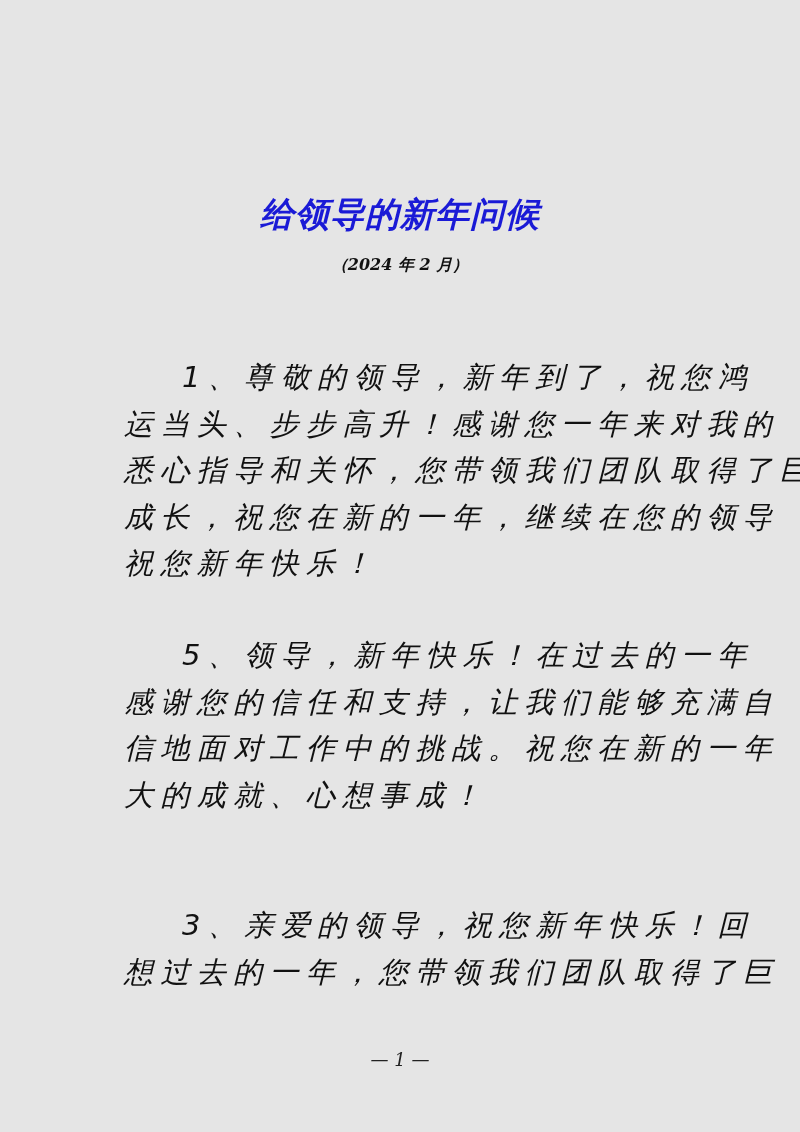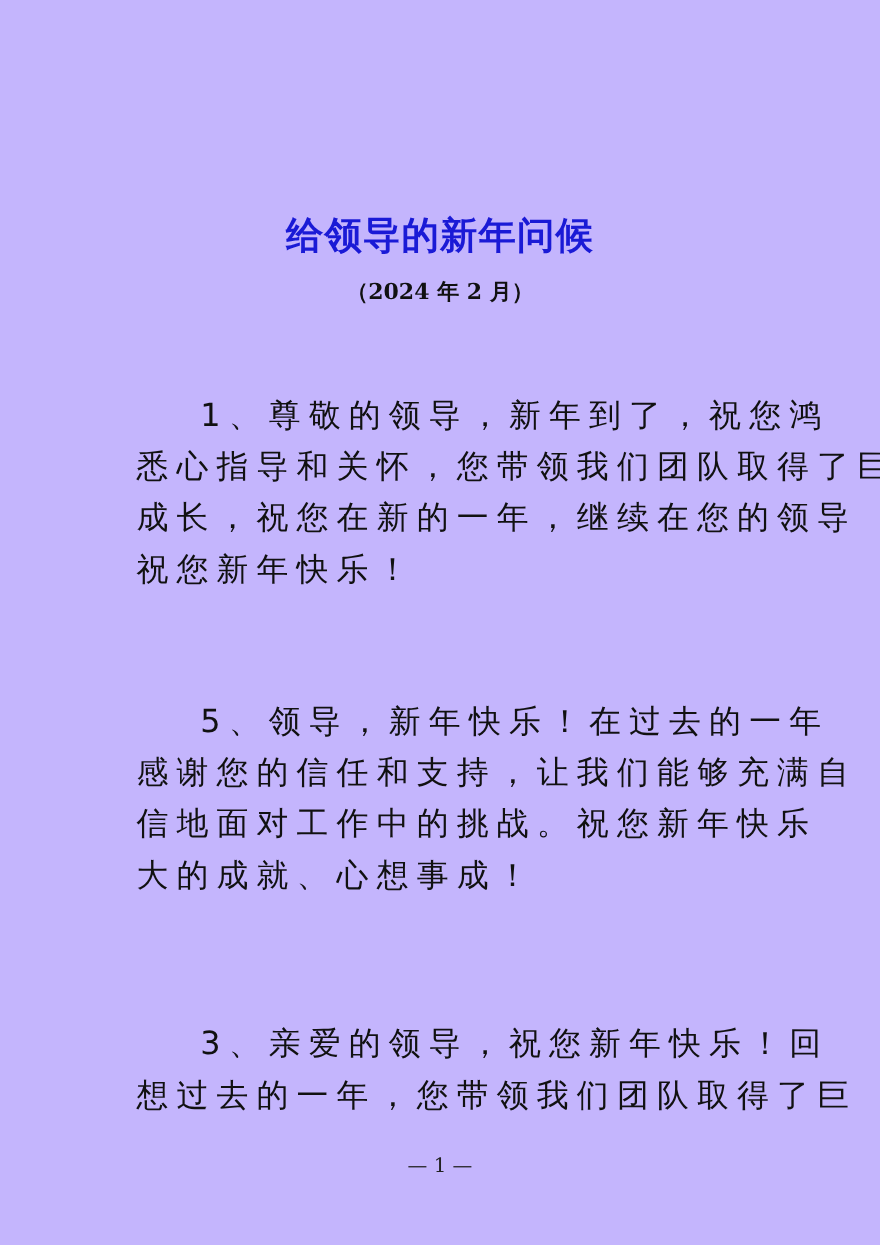--- a/index.html
+++ b/index.html
@@ -12,21 +12,22 @@
       height: 1132px;
       position: relative;
       overflow: hidden;
       font-family: "DejaVu Sans", "Liberation Sans", sans-serif;
       color: #111111;
     }
     .page {
       position: absolute;
       left: 0; top: 0;
       width: 800px; height: 1132px;
-      background: #c4b5fd;
+      background: #e5e5e5;
+      font-style: italic;
     }
     .title {
       position: absolute;
       top: 192px;
       left: 0;
       width: 800px;
       text-align: center;
       font-size: 34px;
       font-weight: bold;
       color: #1a1ad6;
@@ -34,21 +35,21 @@
       line-height: 44px;
     }
     .subtitle {
       position: absolute;
       top: 250px;
       left: 0;
       width: 800px;
       text-align: center;
       font-family: "DejaVu Serif", "Liberation Serif", serif;
       font-weight: bold;
-      font-size: 20px;
+      font-size: 16px;
       line-height: 30px;
       color: #111111;
     }
     .body {
       position: absolute;
       left: 108px;
       width: 600px;
     }
     .para {
       margin: 16px;
@@ -63,21 +64,21 @@
     .line {
       display: block;
       white-space: nowrap;
       height: 46.5px;
     }
     .line.first {
       padding-left: 58px;
     }
     #p1 { top: 338px; }
     #p2 { top: 616px; }
-    #p3 { top: 909px; }
+    #p3 { top: 886px; }
     .footer {
       position: absolute;
       top: 1048px;
       left: 0;
       width: 800px;
       text-align: center;
       font-family: "DejaVu Serif", "Liberation Serif", serif;
       font-size: 18px;
       color: #222222;
       line-height: 24px;
@@ -87,31 +88,32 @@
 <body>
 
 <div class="page">
 
   <div class="title">给领导的新年问候</div>
   <div class="subtitle">（2024 年 2 月）</div>
 
   <div class="body" id="p1">
     <div class="para" style="text-indent:0">
       <span class="line first">1、尊敬的领导，新年到了，祝您鸿</span>
+      <span class="line">运当头、步步高升！感谢您一年来对我的</span>
       <span class="line">悉心指导和关怀，您带领我们团队取得了巨</span>
       <span class="line">成长，祝您在新的一年，继续在您的领导</span>
       <span class="line">祝您新年快乐！</span>
     </div>
   </div>
 
   <div class="body" id="p2">
     <div class="para" style="text-indent:0">
       <span class="line first">5、领导，新年快乐！在过去的一年</span>
       <span class="line">感谢您的信任和支持，让我们能够充满自</span>
-      <span class="line">信地面对工作中的挑战。祝您新年快乐</span>
+      <span class="line">信地面对工作中的挑战。祝您在新的一年</span>
       <span class="line">大的成就、心想事成！</span>
     </div>
   </div>
 
   <div class="body" id="p3">
     <div class="para" style="text-indent:0">
       <span class="line first">3、亲爱的领导，祝您新年快乐！回</span>
       <span class="line">想过去的一年，您带领我们团队取得了巨</span>
     </div>
   </div>

